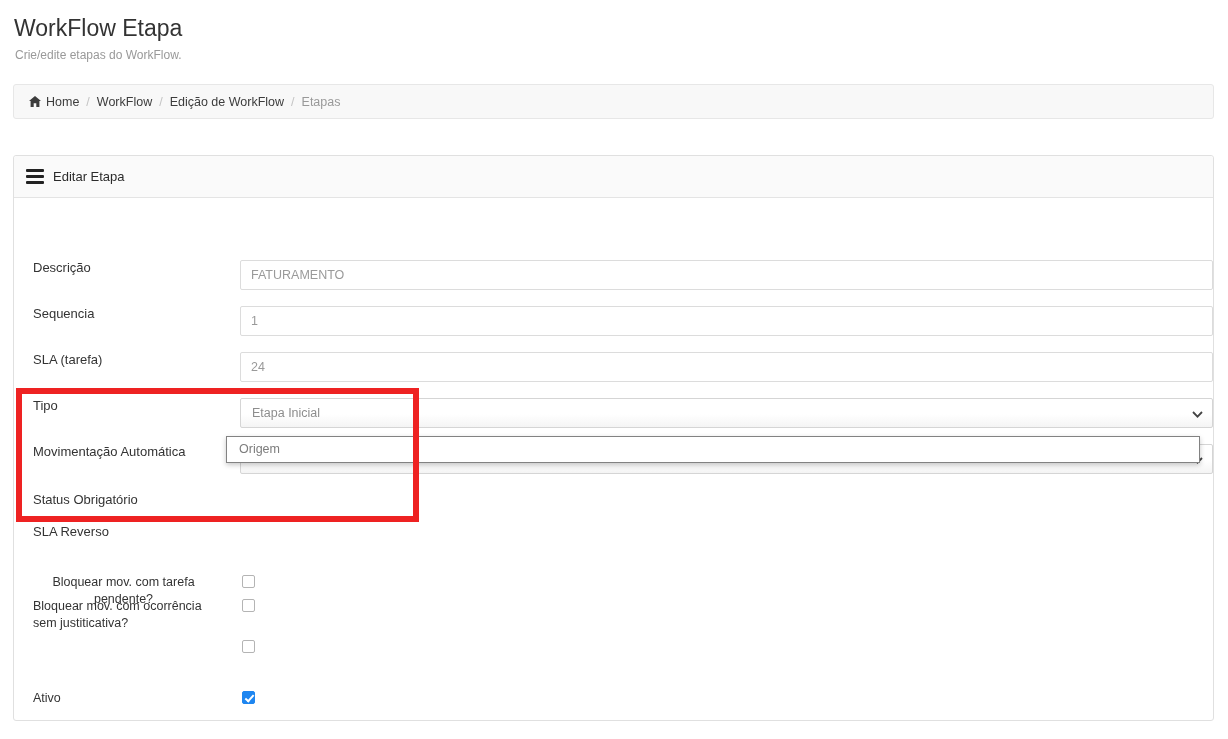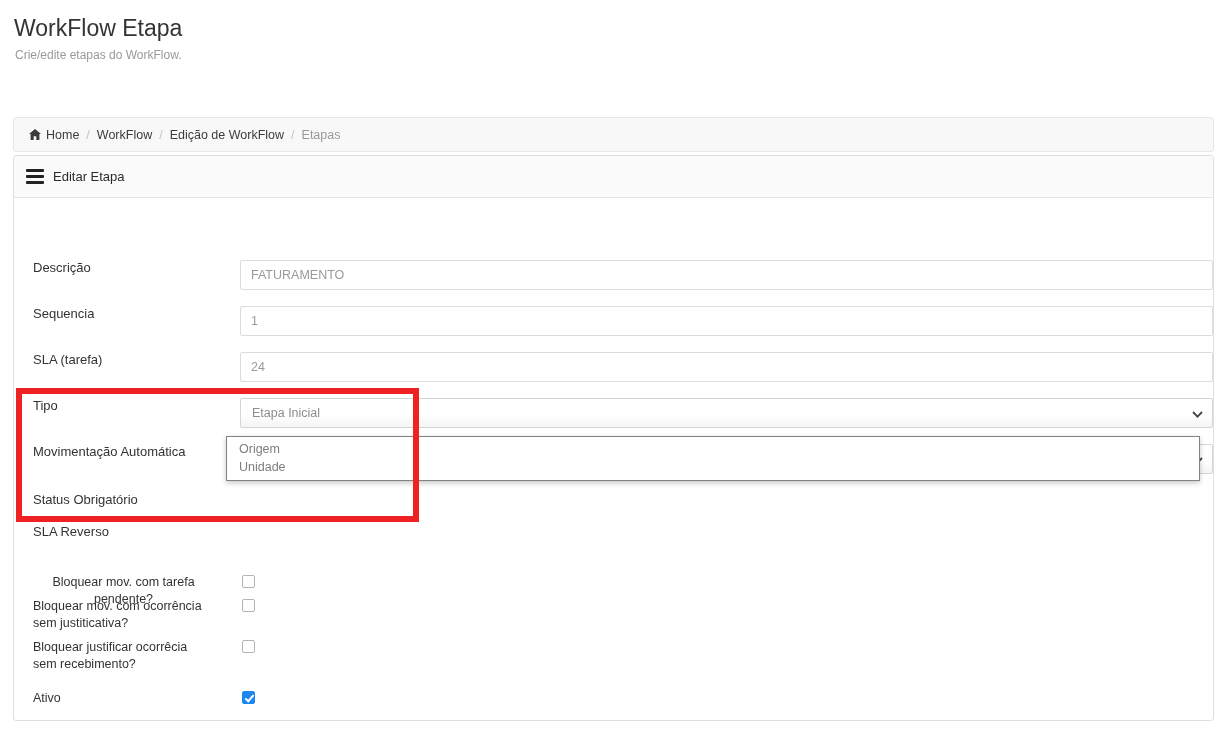--- a/index.html
+++ b/index.html
@@ -25,21 +25,20 @@
   
   .breadcrumb-bar {
     position: absolute; left: 13px; top: 84px;
     width: 1201px; height: 35px;
     background: #f8f8f8;
     border: 1px solid #e7e7e7;
     border-radius: 3px;
     display: flex; align-items: center;
     padding: 0 15px;
     font-size: 12.5px;
-    margin-top: 33px;
   }
   .crumb { color: #3c3c3c; }
   .crumb.active { color: #999; }
   .crumb-sep { color: #c4c4c4; margin: 0 7px; }
   .home-ico { display: inline-block; margin-right: 5px; position: relative; top: 1px; }
 
   
   .panel {
     position: absolute; left: 13px; top: 155px;
     width: 1201px; height: 566px;
@@ -272,37 +271,35 @@
       </div>
 
       <div class="frow" style="top:400px;">
         <div class="cblabel">Bloquear mov. com ocorrência sem justiticativa?</div>
         <div class="fctl" style="left:228px; width:auto;">
           <span class="cb"></span>
         </div>
       </div>
 
       <div class="frow" style="top:441px;">
-        <div class="cblabel">Bloquear justificar ocorrêcia sem recebimento?</div>
         <div class="fctl" style="left:228px; width:auto;">
           <span class="cb"></span>
         </div>
       </div>
 
       <div class="frow" style="top:492px;">
         <div class="cblabel">Ativo</div>
         <div class="fctl" style="left:228px; width:auto;">
           <span class="cb on"></span>
         </div>
       </div>
 
     </div>
   </div>
 
   <div class="dd-list">
     <div class="dd-opt">Origem</div>
-    <div class="dd-opt">Unidade</div>
   </div>
 
   <div class="annot"></div>
 
 
 </div>
 
 </body></html>

